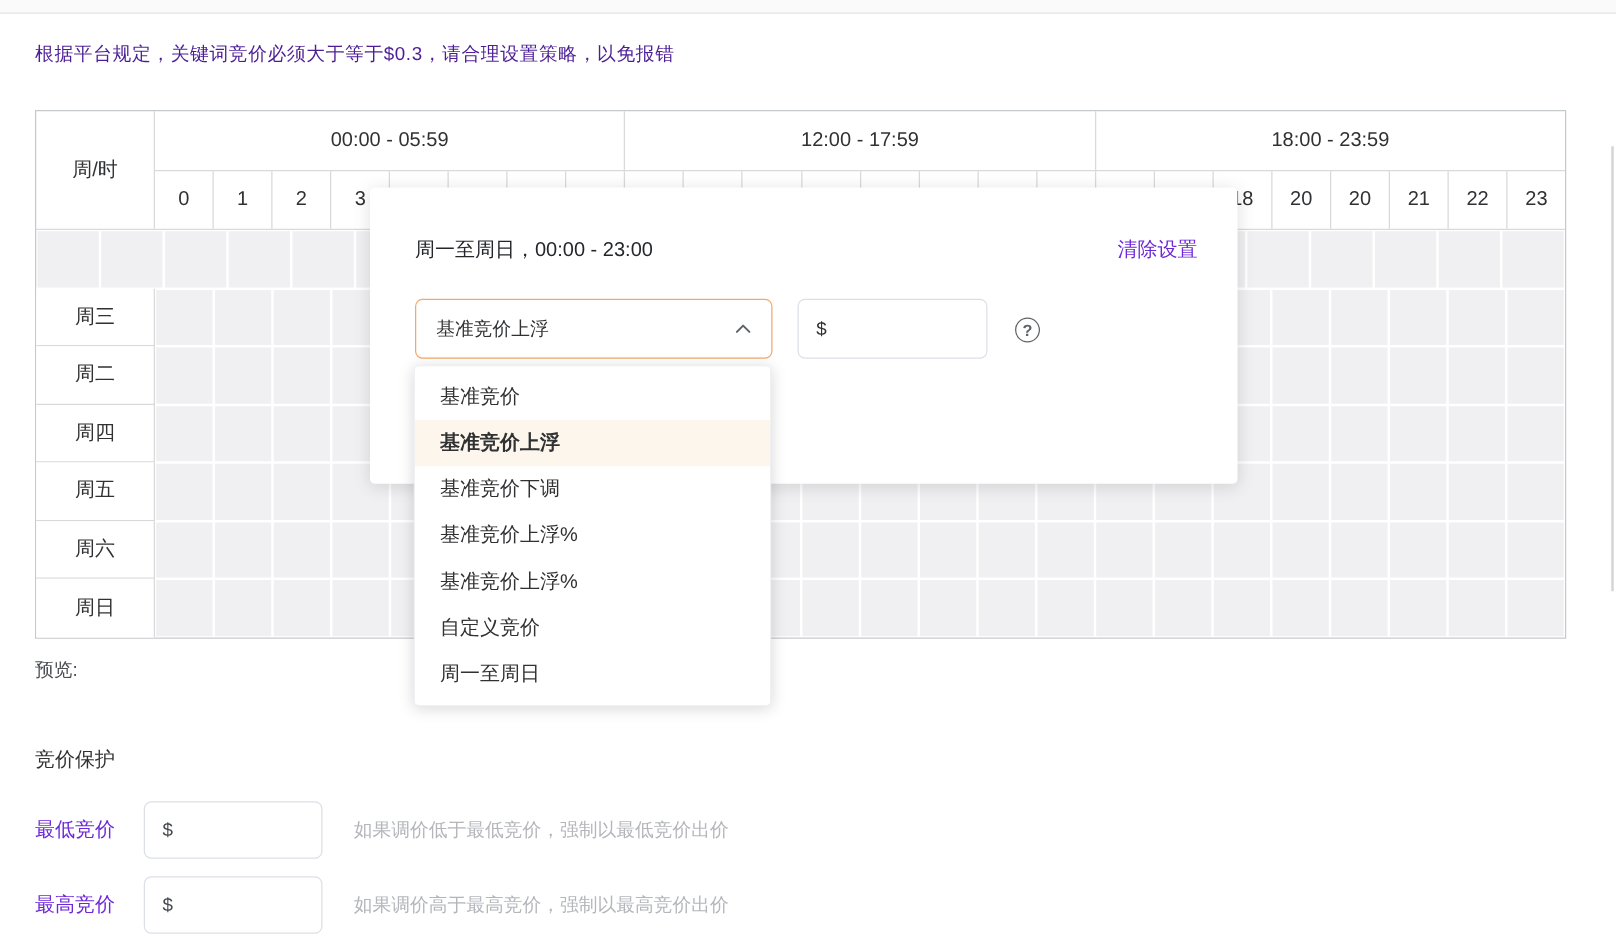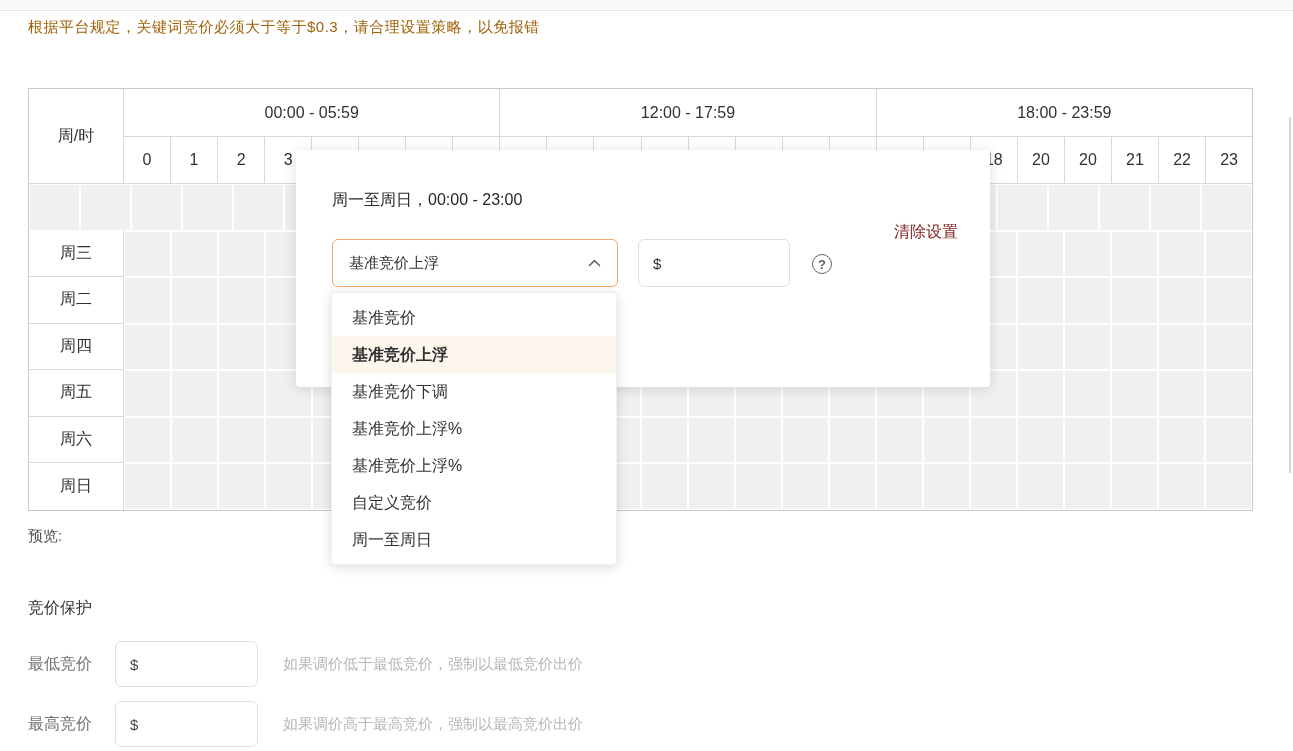--- a/index.html
+++ b/index.html
@@ -4,21 +4,21 @@
 <style>
   html,body{margin:0;padding:0;}
   body{
     width:1293px;height:751px;position:relative;overflow:hidden;
     background:#ffffff;
     font-family:"Liberation Sans","DejaVu Sans",sans-serif;
   }
   
   .top-strip{position:absolute;left:0;top:0;width:100%;height:10px;background:#fafafa;border-bottom:1px solid #e4e4e6;}
   
-  .notice{position:absolute;left:28px;top:18px;font-size:15px;color:#a16207;letter-spacing:.5px;}
+  .notice{position:absolute;left:28px;top:34px;font-size:15px;color:#4c1d95;letter-spacing:.5px;}
   
   .sched{position:absolute;left:28px;top:88px;width:1225px;border:1px solid #c6c9cc;box-sizing:border-box;background:#fff;z-index:1;}
   .sched-top{display:flex;height:94px;border-bottom:1px solid #d9d9d9;}
   .corner{width:95px;flex:none;border-right:1px solid #d9d9d9;display:flex;align-items:center;justify-content:center;font-size:16px;color:#303133;box-sizing:border-box;}
   .head-right{flex:1;display:flex;flex-direction:column;min-width:0;}
   .group-row{display:flex;height:47px;border-bottom:1px solid #d9d9d9;}
   .group-cell{flex:1;display:flex;align-items:center;justify-content:center;font-size:16px;color:#303133;border-left:1px solid #d9d9d9;}
   .group-row .group-cell:first-of-type{border-left:none;}
   .hour-row{display:flex;height:46px;}
   .hour-cell{flex:1;display:flex;align-items:center;justify-content:center;font-size:16px;color:#303133;border-left:1px solid #d9d9d9;}
@@ -40,21 +40,21 @@
   
   .panel{position:absolute;left:331px;top:292px;width:286px;box-sizing:border-box;background:#fff;border:1px solid #eef0f4;border-radius:4px;box-shadow:0 2px 12px rgba(0,0,0,.15);padding:6px 0;z-index:20;}
   .opt{height:37px;line-height:37px;padding:0 20px;font-size:16px;color:#303133;cursor:pointer;white-space:nowrap;}
   .opt.selected{font-weight:bold;}
   
   .preview{position:absolute;left:28px;top:527px;font-size:15px;color:#4a4d52;}
   .prot-title{position:absolute;left:28px;top:598px;font-size:16px;color:#303133;}
   .prot-row{position:absolute;left:28px;display:flex;align-items:center;height:46px;}
   .prot-row.r1{top:641px;}
   .prot-row.r2{top:701px;}
-  .prot-label{width:66px;flex:none;font-size:16px;color:#737373;margin-right:21px;}
+  .prot-label{width:66px;flex:none;font-size:16px;color:#6d28d9;margin-right:21px;}
   .prot-input{width:143px;height:46px;flex:none;border:1px solid #dcdfe6;border-radius:6px;box-sizing:border-box;display:flex;align-items:center;padding:0 14px;font-size:15px;color:#45484d;background:#fff;}
   .prot-input input{border:none;outline:none;flex:1;min-width:0;font-size:15px;margin-left:6px;font-family:inherit;}
   .prot-hint{margin-left:25px;font-size:15px;color:#b4b6bb;}
   
   .right-line{position:absolute;left:1289px;top:117px;width:2px;height:356px;background:#d5d5d8;z-index:2;}
 </style>
 </head>
 <body>
 
 <div class="top-strip"></div>
@@ -310,21 +310,21 @@
           <div class="tile" style="background: rgb(240, 240, 242);"></div>
         </div>
       </div>
     </div>
 </div>
 
 <div class="right-line"></div>
 
 <div class="popup">
   <div class="popup-title">周一至周日，00:00 - 23:00</div>
-  <div class="popup-clear" style="color: #7f1d1d; margin-top: 32px;">清除设置</div>
+  <div class="popup-clear" style="color: #6d28d9;">清除设置</div>
   <div class="strategy-select" style="border-color: rgb(243, 169, 106);">
     <span>基准竞价上浮</span>
     <span class="chevron">
       <svg width="13" height="8" viewBox="0 0 13 8">
           <polyline points="1.5,6.5 6.5,1.5 11.5,6.5" fill="none" stroke="#5f6368" stroke-width="1.6" stroke-linecap="round" stroke-linejoin="round"></polyline>
         </svg>
     </span>
   </div>
   <div class="amount-box">
     <span>$</span>

